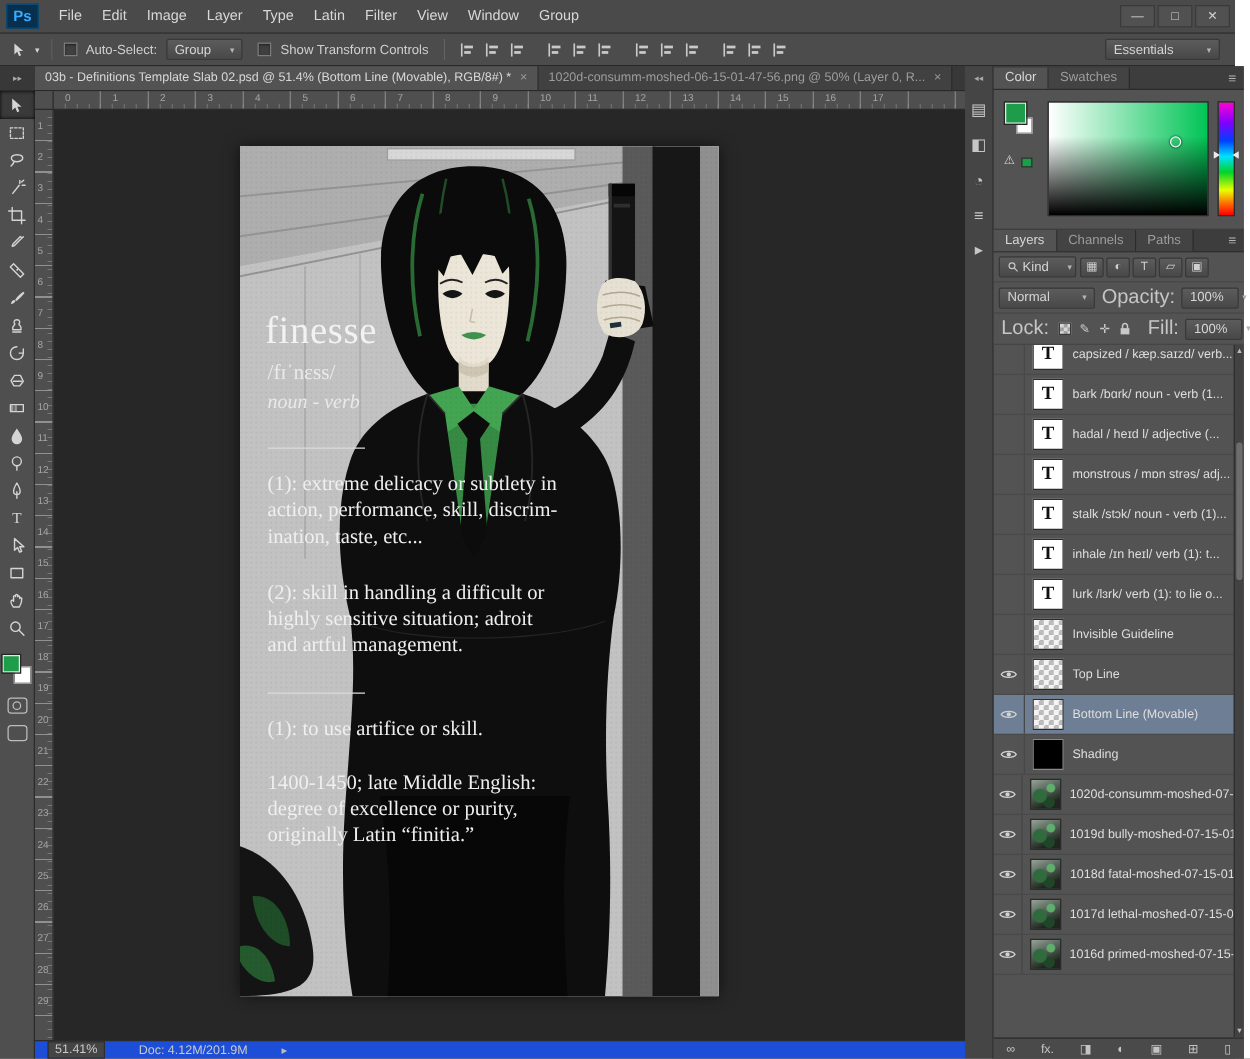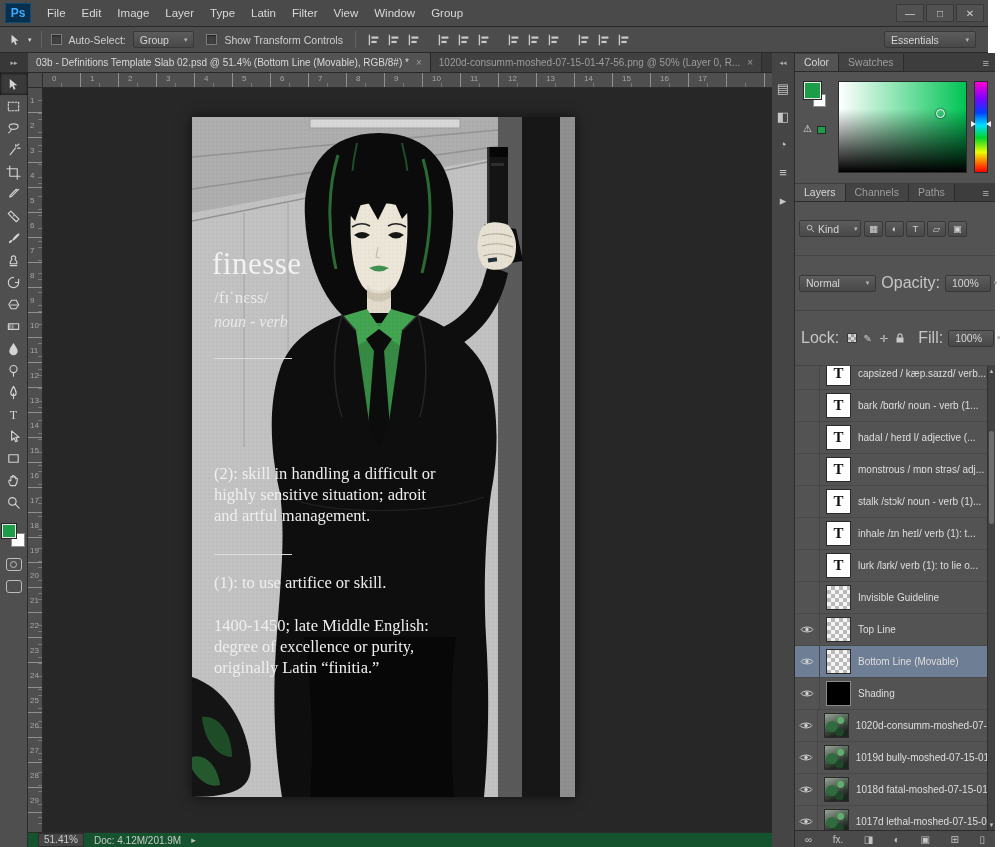--- a/index.html
+++ b/index.html
@@ -55,21 +55,21 @@
 #rulerH{height:15px;background:#4f4f4f;border-bottom:1px solid #2b2b2b;position:relative;display:flex;
  background-image:repeating-linear-gradient(90deg,transparent 0 37px,#909090 37px 38px),repeating-linear-gradient(90deg,transparent 0 8.7px,#767676 8.7px 9.5px);
  background-size:100% 100%,100% 4px;background-position:15px 0,15px 100%;background-repeat:repeat-x}
 #rulerCorner{width:15px;height:15px;background:#4f4f4f;border-right:1px solid #2b2b2b;border-bottom:1px solid #2b2b2b}
 .rh-num{position:absolute;top:1px;font-size:8px;color:#a5a5a5}
 #canvas{height:744px;position:relative;background:#272727;overflow:hidden}
 #rulerV{position:absolute;left:0;top:0;bottom:0;width:15px;background:#4f4f4f;border-right:1px solid #2b2b2b;z-index:5;
  background-image:repeating-linear-gradient(180deg,transparent 0 24px,#909090 24px 25px),repeating-linear-gradient(180deg,transparent 0 5.8px,#767676 5.8px 6.4px);
  background-size:100% 100%,4px 100%;background-position:0 0,100% 0;background-repeat:repeat-y}
 .rv-num{position:absolute;left:2px;font-size:8px;color:#a5a5a5}
-#statusbar{height:15px;background:#14532d;border-top:1px solid #2b2b2b;display:flex;align-items:center;gap:10px;padding:0 10px;font-size:10px;color:#c9c9c9}
+#statusbar{height:15px;background:#1d4ed8;border-top:1px solid #2b2b2b;display:flex;align-items:center;gap:27px;padding:0 10px;font-size:10px;color:#c9c9c9}
 #zoomfield{background:#454545;border:1px solid #2e2e2e;padding:0 5px;line-height:12px}
 #statusarrow{font-size:9px;color:#bdbdbd}
 
 
 #artwork{position:absolute;left:164px;top:29px;width:383px;height:680px;box-shadow:0 0 12px rgba(0,0,0,.6);background:#c2c2c2}
 #artwork svg{position:absolute;inset:0}
 .artword{position:absolute;left:20px;top:129px;font:400 31px "Liberation Serif","DejaVu Serif",serif;color:#f2f2f2;letter-spacing:.5px}
 .artpron{position:absolute;left:22px;top:171px;font:400 17px "Liberation Serif","DejaVu Serif",serif;color:#eaeaea}
 .artpos{position:absolute;left:22px;top:196px;font:italic 16px "Liberation Serif","DejaVu Serif",serif;color:#e9e9e9}
 .artrule{position:absolute;left:22px;width:78px;height:1px;background:#dcdcdc}
@@ -99,21 +99,21 @@
 #svsquare{flex:1;position:relative;border:1px solid #2a2a2a;
  background-image:linear-gradient(to top,#000,rgba(0,0,0,0) 70%),linear-gradient(to right,#fff,#00c455)}
 #svcursor{position:absolute;left:76%;top:30%;width:9px;height:9px;border:1.5px solid #f4f4f4;border-radius:50%;box-shadow:0 0 2px #000}
 #huebar{width:14px;position:relative;border:1px solid #2a2a2a;
  background:linear-gradient(to bottom,#ff00d4,#8000ff 18%,#0040ff 34%,#00e0ff 48%,#00d428 62%,#eaff00 78%,#ff6a00 90%,#ff0000)}
 #hueslider{position:absolute;left:-3px;right:-3px;top:44%;height:4px}
 #hueslider::before{content:"";position:absolute;left:-1px;top:-1px;border-left:5px solid #ececec;border-top:3px solid transparent;border-bottom:3px solid transparent}
 #hueslider::after{content:"";position:absolute;right:-1px;top:-1px;border-right:5px solid #ececec;border-top:3px solid transparent;border-bottom:3px solid transparent}
 
 #layerspanel{flex:1;display:flex;flex-direction:column;min-height:0;background:#535353}
-.lrow{display:flex;align-items:center;gap:3px;padding:18px 4px;border-bottom:1px solid #454545;background:#535353}
+.lrow{display:flex;align-items:center;gap:3px;padding:3px 4px;border-bottom:1px solid #454545;background:#535353}
 .f-ico{width:19px;height:16px;display:flex;align-items:center;justify-content:center;background:linear-gradient(#5c5c5c,#484848);border:1px solid #383838;border-radius:2px;font-size:9.5px;color:#cfcfcf}
 .mini-label{font-size:16px;color:#c6c6c6;margin:0 2px}
 .lockico{width:15px;height:14px;display:flex;align-items:center;justify-content:center;font-size:10px;color:#c9c9c9}
 .mini-checker{width:10px;height:10px;background-image:linear-gradient(45deg,#9a9a9a 25%,transparent 25%,transparent 75%,#9a9a9a 75%),linear-gradient(45deg,#9a9a9a 25%,#d6d6d6 25%,#d6d6d6 75%,#9a9a9a 75%);background-size:6px 6px;background-position:0 0,3px 3px;background-color:#d6d6d6;border:1px solid #3a3a3a}
 #layerlist{flex:1;overflow:hidden;position:relative}
 #layerrows{margin-top:-8px;margin-right:8px}
 .layer-row{height:32px;display:flex;align-items:center;border-bottom:1px solid #494949;background:#535353;cursor:default}
 .vis{width:25px;align-self:stretch;border-right:1px solid #474747;display:flex;align-items:center;justify-content:center}
 .eye{width:14px;height:9px}
 .thumb{width:25px;height:25px;margin:0 7px 0 6px;border:1px solid #2a2a2a;display:flex;align-items:center;justify-content:center;flex:none;
@@ -257,21 +257,21 @@
 
     <div id="leftmain">
       <div id="tabbar">
         <span id="toolbarCollapse">▸▸</span>
         <span id="doctabs" style="display:flex">
             <span class="doctab active">
               <span>03b - Definitions Template Slab 02.psd @ 51.4% (Bottom Line (Movable), RGB/8#) *</span>
               <span class="tab-close">×</span>
             </span>
             <span class="doctab inactive">
-              <span>1020d-consumm-moshed-07-15-01-47-56.png @ 50% (Layer 0, R...</span>
+              <span>1020d-consumm-moshed-06-15-01-47-56.png @ 50% (Layer 0, R...</span>
               <span class="tab-close">×</span>
             </span>
           </span>
       </div>
       <div id="workarea">
 
         <div id="toolbar">
           <div id="toollist">
               <div class="tool active">
                 <svg viewBox="0 0 16 16">
@@ -504,20 +504,23 @@
                   <path d="M150 198 C140 230 140 270 150 300 M226 198 C236 230 236 270 228 300" stroke="#262626" stroke-width="1.5" fill="none"></path>
                   <path d="M112 520 C120 570 122 626 118 680 L262 680 C258 620 258 566 264 520 Z" fill="#070707"></path>
                   <path d="M96 380 C130 398 244 398 292 380" stroke="#242424" fill="none"></path>
                 </g>
                 <rect width="383" height="680" fill="url(#halftone)" opacity=".5"></rect>
               </svg>
               <div class="artword">finesse</div>
               <div class="artpron">/fɪˈnɛss/</div>
               <div class="artpos">noun - verb</div>
               <div class="artrule" id="rule1"></div>
+              <div class="artdef" id="def1">(1): extreme delicacy or subtlety in
+action, performance, skill, discrim-
+ination, taste, etc...</div>
               <div class="artdef" id="def2">(2): skill in handling a difficult or
 highly sensitive situation; adroit
 and artful management.</div>
               <div class="artrule" id="rule2"></div>
               <div class="artdef" id="def3">(1): to use artifice or skill.</div>
               <div class="artdef" id="etym">1400-1450; late Middle English:
 degree of excellence or purity,
 originally Latin “finitia.”</div>
             </div>
           </div>

